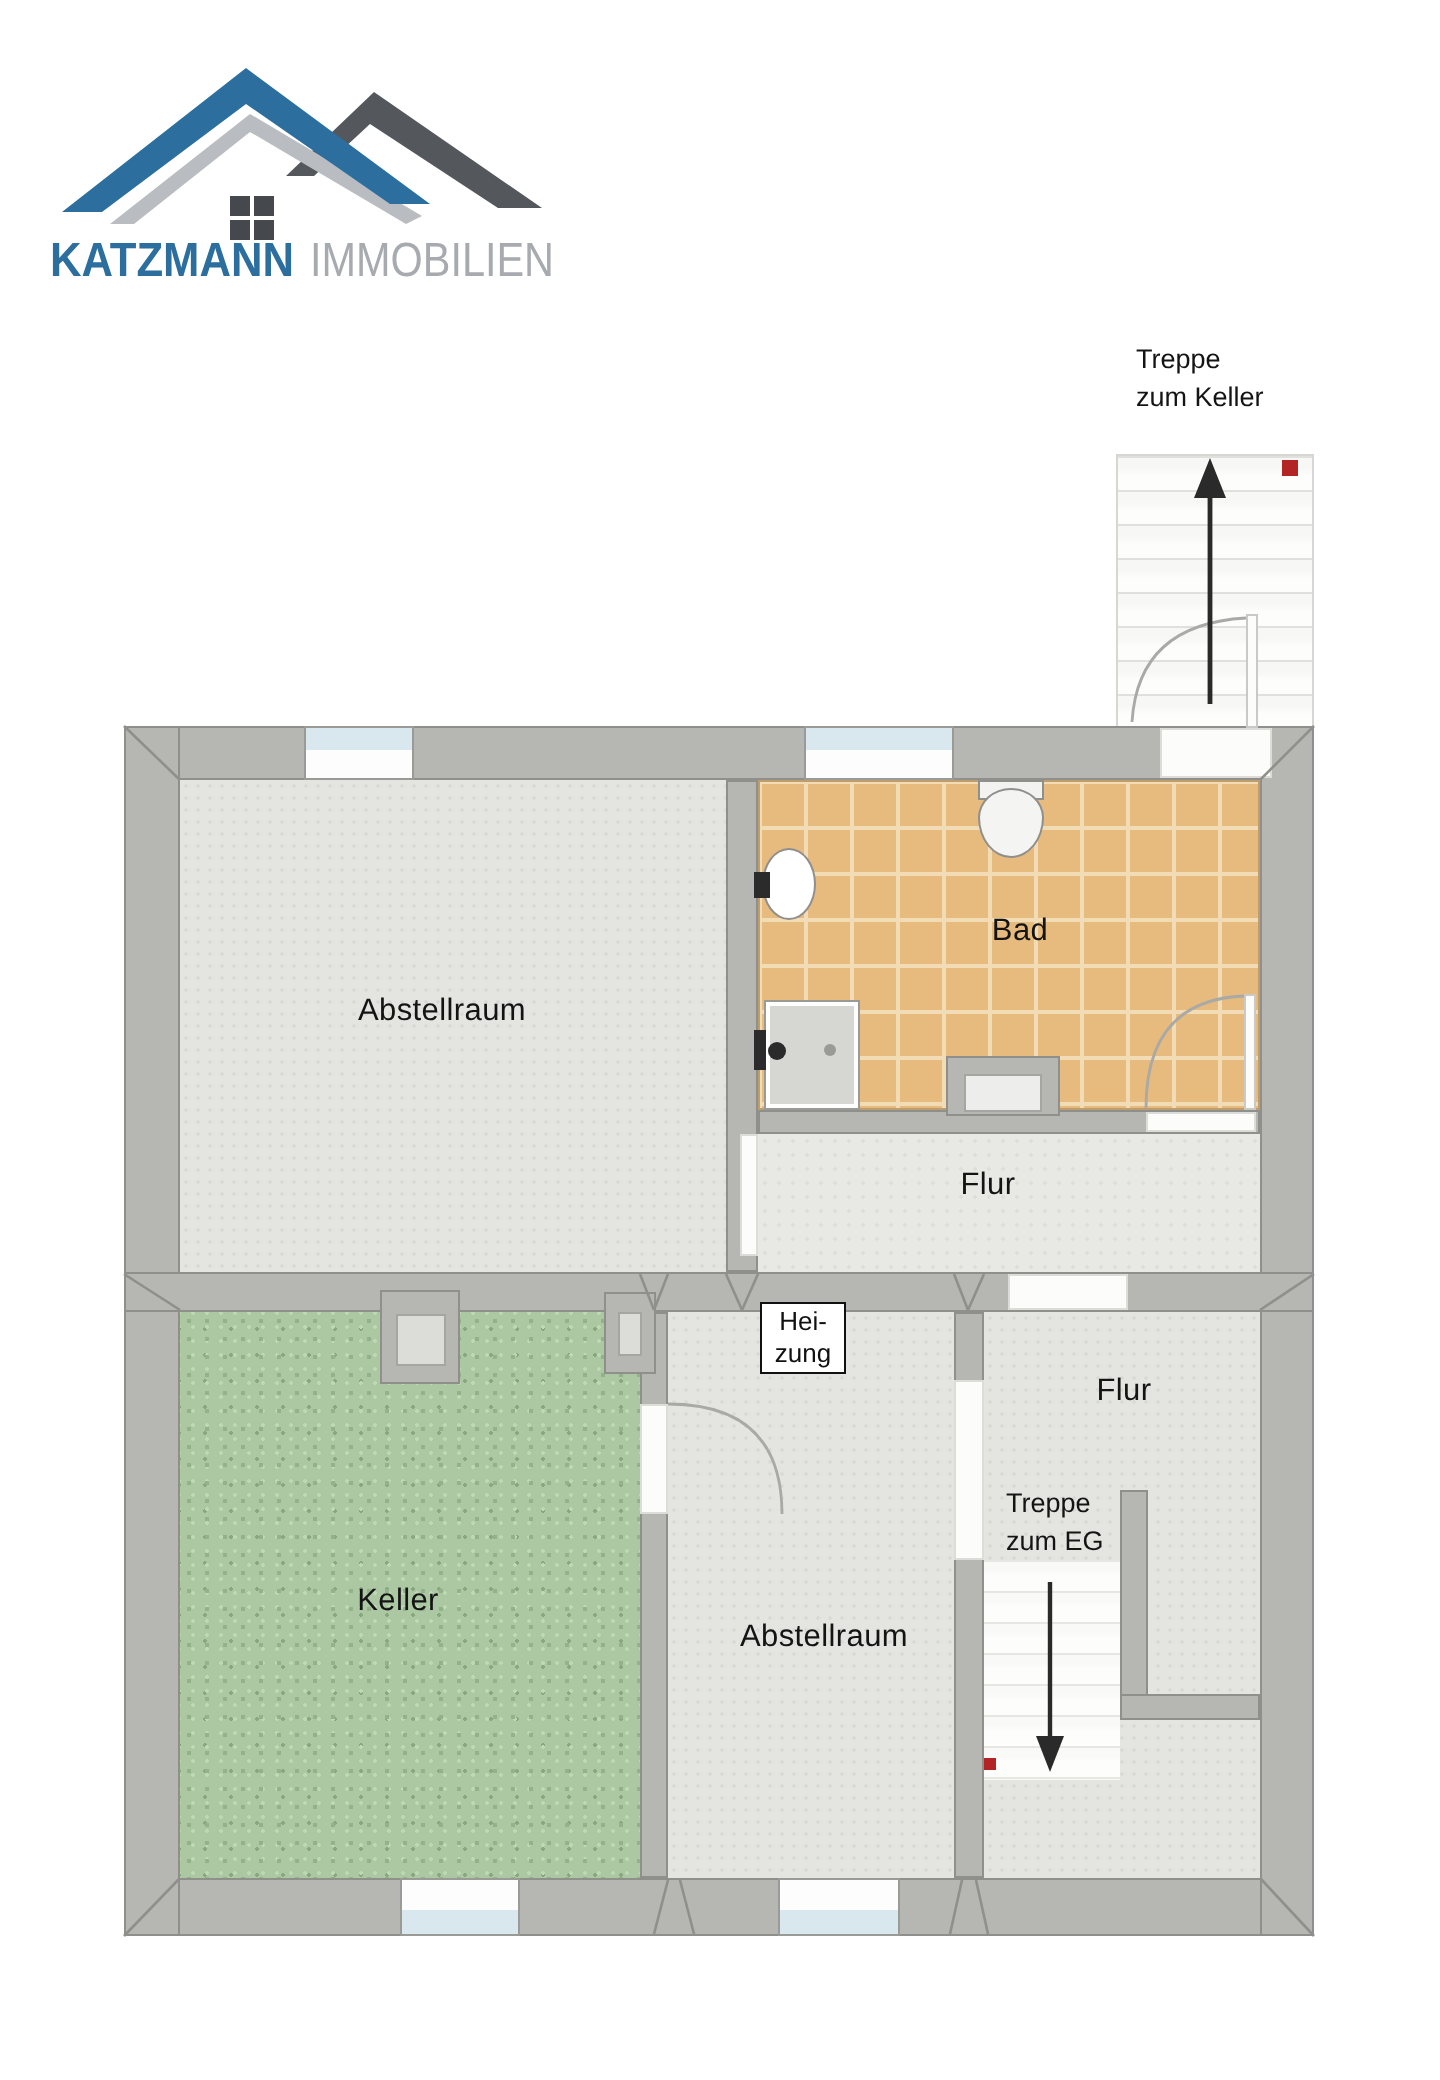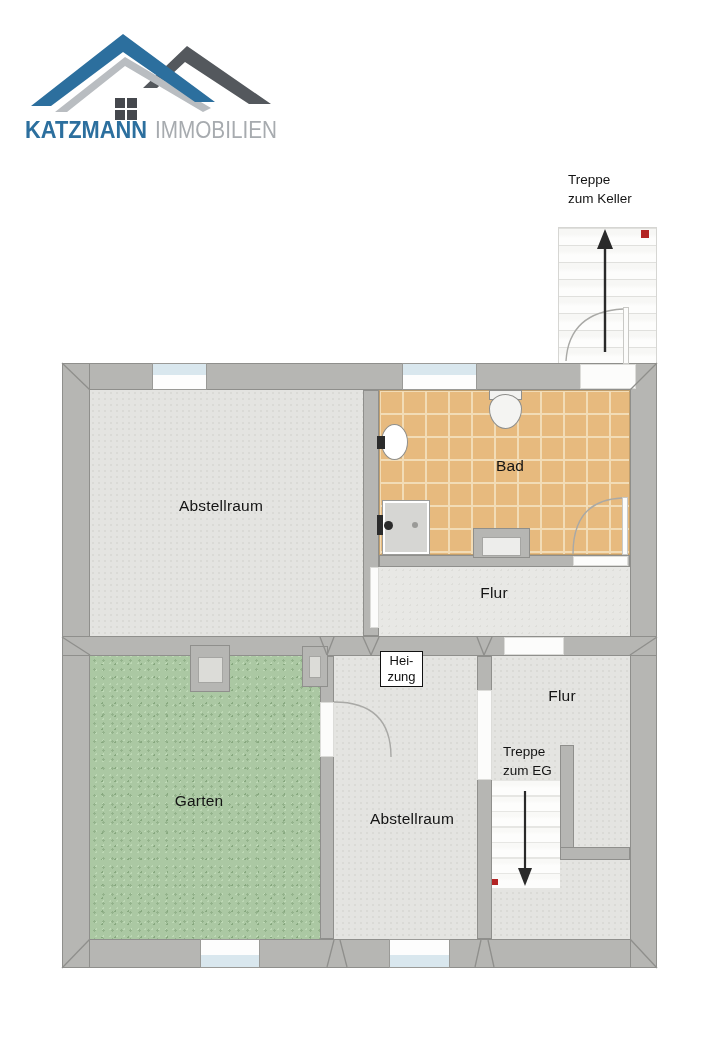--- a/index.html
+++ b/index.html
@@ -159,21 +159,21 @@
     </g>
     <g stroke="#2a2a2a" stroke-width="2.2" fill="#2a2a2a">
       <line x1="525" y1="791" x2="525" y2="870"></line>
       <polygon points="525,886 518,868 532,868" stroke="none"></polygon>
     </g>
   </svg>
 
   <div class="room-label" style="left:221px;top:506px;">Abstellraum</div>
   <div class="room-label" style="left:510px;top:466px;">Bad</div>
   <div class="room-label" style="left:494px;top:593px;">Flur</div>
-  <div class="room-label" style="left:199px;top:801px;">Garten</div>
+  <div class="room-label" style="left:199px;top:801px;">Keller</div>
   <div class="room-label" style="left:412px;top:819px;">Abstellraum</div>
   <div class="room-label" style="left:562px;top:696px;">Flur</div>
 
   <div class="stairs-label" style="left:568px;top:170px;">
     <span>Treppe</span><br>
     <span>zum Keller</span>
   </div>
   <div class="stairs-label" style="left:503px;top:742px;">
     <span>Treppe</span><br>
     <span>zum EG</span>

